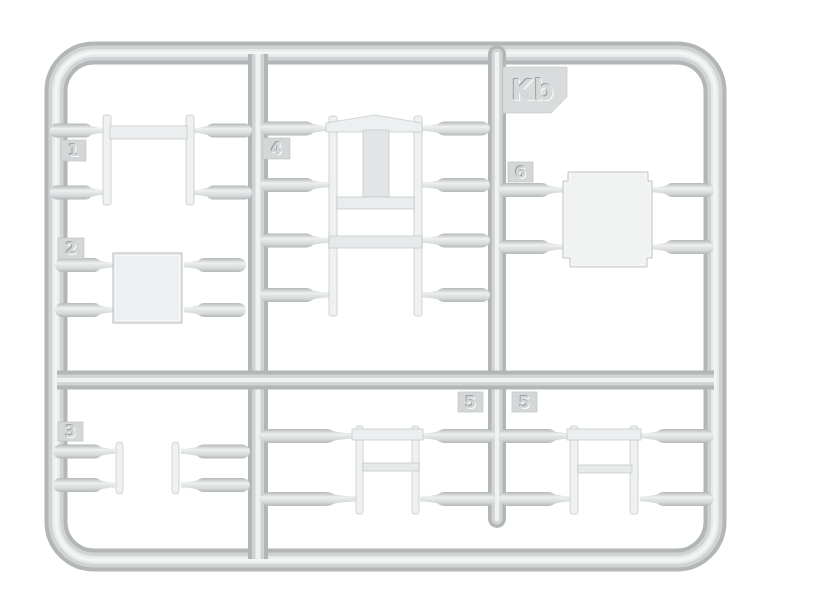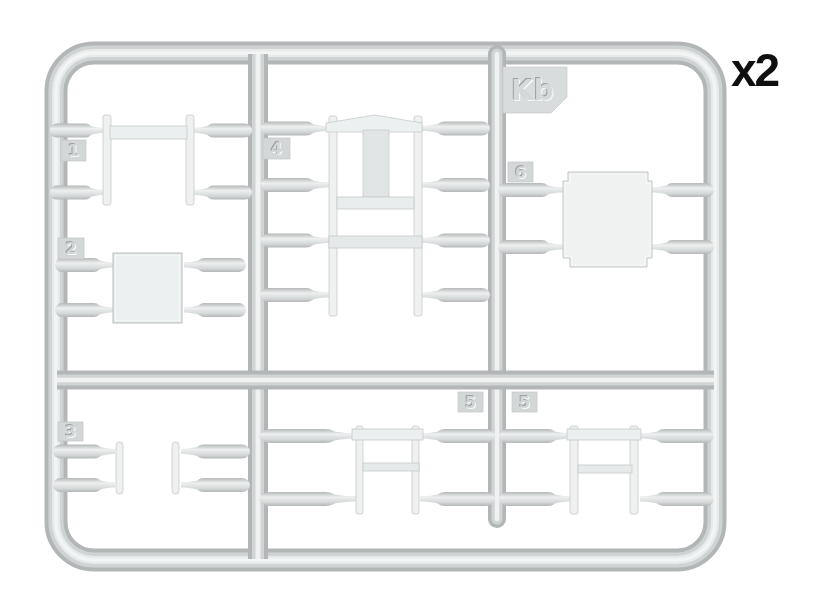--- a/index.html
+++ b/index.html
@@ -189,15 +189,14 @@
   <div class="tag-label" style="left:263px;top:138px;width:27px;height:21px;">4</div>
 
   <div class="tag-label" style="left:458px;top:392px;width:25px;height:20px;">5</div>
 
   <div class="tag-label" style="left:512px;top:392px;width:25px;height:20px;">5</div>
 
   <div class="tag-label" style="left:508px;top:162px;width:25px;height:20px;">6</div>
 
   <div class="tag-label sprue-code-label" style="left:503px;top:69px;width:60px;height:42px;">Kb</div>
 
-  <div class="qty-label">x2</div>
 
 </div>
 
 </body></html>

